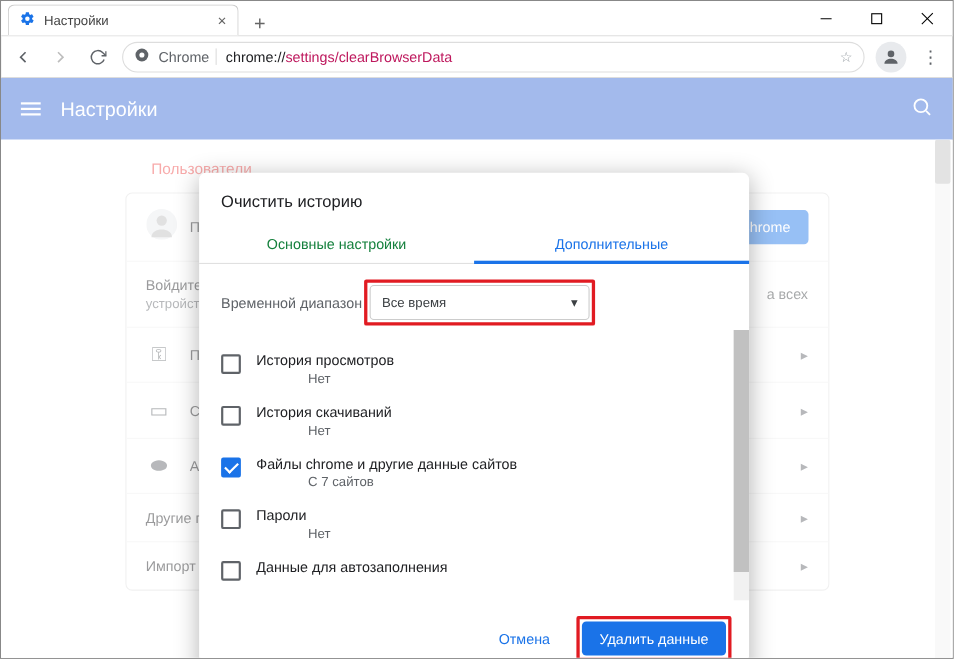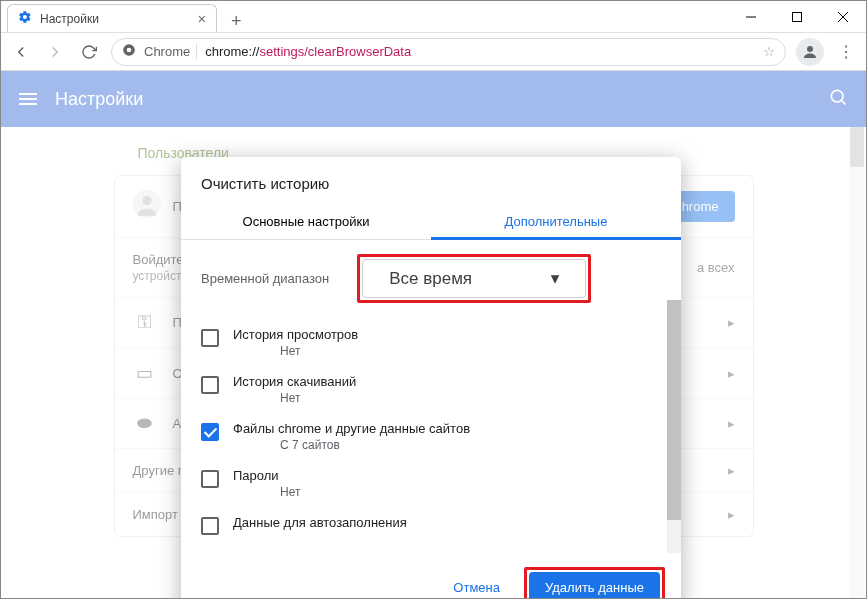--- a/index.html
+++ b/index.html
@@ -33,45 +33,45 @@
     
     .page { position: relative; height: calc(599px - 32px - 38px); background: #fff; }
     .overlay { position:absolute; inset:0; background: rgba(255,255,255,0.55); z-index:3; }
     .settings-header { height: 56px; background: #3367d6; display: flex; align-items: center; padding: 0 18px; color: #fff; }
     .hamburger { display:flex; flex-direction:column; gap:3px; margin-right:18px;}
     .hamburger span{width:18px;height:2px;background:#fff;}
     .settings-title { font-size: 18px; }
     .settings-search { margin-left: auto; }
     .settings-body { height: calc(100% - 56px); overflow:auto; background:#fff; position:relative; padding-top:18px;}
     .settings-body-inner{ width:640px; margin:0 auto; position:relative;}
-    .section-title { font-size:14px; color:#4d7c0f; margin: 0 0 14px 8px; padding-left: 16px;}
+    .section-title { font-size:14px; color:#ef4444; margin: 0 0 14px 8px; padding-left: 16px;}
     .card { border:1px solid #e0e0e0; border-radius:6px; background:#fff;}
     .card-row { display:flex; align-items:center; padding:14px 18px; border-bottom:1px solid #eee; color:#3c4043; font-size:13px; gap:16px;}
     .card-row:last-child{border-bottom:none;}
     .row-icon{width:24px;color:#5f6368;font-size:18px;text-align:center;}
     .row-text{flex:1;}
     .row-text .primary{color:#202124;}
     .row-text .secondary{color:#5f6368;font-size:12px;margin-top:2px;}
     .chrome-btn{background:#1a73e8;color:#fff;border:none;border-radius:4px;padding:8px 16px;font-size:13px;}
     .chevron{color:#5f6368;}
     .body-scroll{position:absolute;right:2px;top:0;width:14px;height:100%;}
     .body-scroll .track{background:#f1f1f1;width:100%;height:100%;}
     .body-scroll .thumb{background:#c1c1c1;width:100%;height:40px;border-radius:2px;}
 
     
     .modal { position: absolute; left: 180px; top: 86px; width: 500px; background: #fff; border-radius: 6px; box-shadow: 0 4px 22px rgba(0,0,0,0.3); z-index: 5; display:flex; flex-direction:column;}
     .modal-title { font-size: 15px; color: #202124; padding: 18px 20px 12px; }
     .modal-tabs { display: flex; border-bottom: 1px solid #e0e0e0;}
-    .modal-tab { flex:1; text-align:center; padding: 10px 0; font-size: 13px; color:#000000; position:relative;}
+    .modal-tab { flex:1; text-align:center; padding: 10px 0; font-size: 13px; color:#15803d; position:relative;}
     .modal-tab.active { color:#1a73e8; font-weight:500;}
     .modal-tab.active::after{content:'';position:absolute;left:0;right:0;bottom:-1px;height:3px;background:#1a73e8;}
     .modal-body { position:relative; padding: 14px 8px 10px 20px; max-height: 320px; overflow:hidden;}
-    .time-row{display:flex;align-items:center;gap:28px;margin-bottom:16px;}
+    .time-row{display:flex;align-items:center;gap:2px;margin-bottom:16px;}
     .time-label{font-size:13px;color:#5f6368;}
-    .time-select{display:flex;align-items:center;justify-content:space-between;width:224px;border:1px solid #ccc;border-radius:4px;padding:8px 26px;font-size:17px;color:#3c4043;}
+    .time-select{display:flex;align-items:center;justify-content:space-between;width:200px;border:1px solid #ccc;border-radius:4px;padding:8px 10px;font-size:12px;color:#3c4043;}
     .time-select-wrap{border:3px solid #e11b22;padding:2px;border-radius:2px;}
     .check-row { display:flex; align-items:flex-start; gap:14px; padding: 8px 0; font-size:13px;}
     .checkbox{width:18px;height:18px;border:2px solid #5f6368;border-radius:2px;flex-shrink:0;margin-top:2px;position:relative;}
     .checkbox.checked{background:#1a73e8;border-color:#1a73e8;}
     .checkbox.checked::after{content:'';position:absolute;left:4px;top:0px;width:5px;height:10px;border:solid #fff;border-width:0 2px 2px 0;transform:rotate(45deg);}
     .check-text .primary{color:#202124;}
     .check-text .secondary{color:#5f6368;font-size:12px;margin-top:2px;margin-left:47px;}
     .modal-scroll{position:absolute;right:0;top:60px;bottom:0;width:14px;background:#f1f1f1;}
     .modal-scroll .thumb{background:#c1c1c1;width:100%;height:220px;margin-top:0;}
     .modal-footer{display:flex;justify-content:flex-end;gap:10px;padding:14px 16px 16px;align-items:center;}

